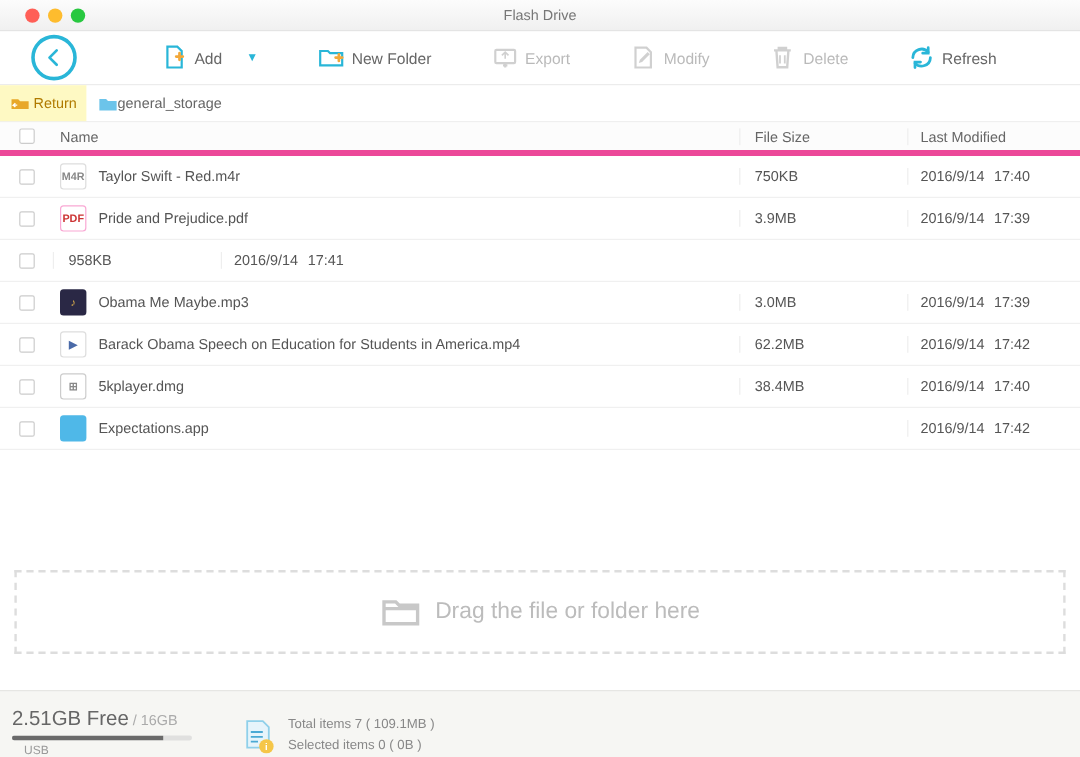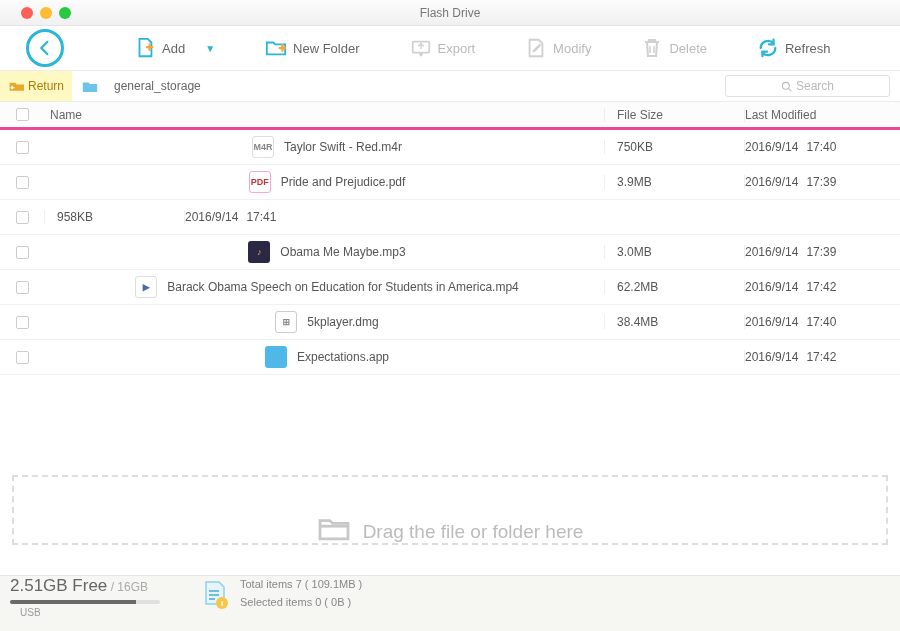--- a/index.html
+++ b/index.html
@@ -14,39 +14,39 @@
 .toolbar { height: 44px; display: flex; align-items: center; padding: 0 20px; gap: 0; }
 .back-btn { width: 38px; height: 38px; border: 3px solid #29b6d8; border-radius: 50%; display: flex; align-items: center; justify-content: center; cursor: pointer; margin-right: 70px; margin-left: 6px; }
 .tb-item { display: flex; align-items: center; gap: 6px; margin-right: 50px; cursor: pointer; }
 .tb-item.dis { opacity: 0.45; cursor: default; }
 .tb-label { font-size: 13px; color: #666; }
 .tb-ico { width: 22px; height: 22px; display: flex; align-items: center; justify-content: center; }
 .chev { margin-left: -30px; margin-right: 50px; color: #29b6d8; font-size: 10px; cursor: pointer; }
 
 .pathbar { height: 32px; background: #fff; border-top: 1px solid #ececec; border-bottom: 1px solid #ececec; display: flex; align-items: center; }
 .return { background: #fef9c3; height: 100%; width: 72px; display: flex; align-items: center; justify-content: center; gap: 4px; cursor: pointer; color: #b07a00; font-size: 12px; }
-.crumb { display: flex; align-items: center; gap: 16px; padding-left: 10px; color: #666; font-size: 12px; flex: 1; }
+.crumb { display: flex; align-items: center; gap: 0; padding-left: 10px; color: #666; font-size: 12px; flex: 1; }
 .search { width: 165px; height: 22px; border: 1px solid #e0e0e0; border-radius: 3px; margin-right: 10px; display: flex; align-items: center; justify-content: center; gap: 4px; color: #bbb; font-size: 12px; }
 
-.header-row { height: 28px; display: flex; align-items: center; border-bottom: 3px solid #ec4899; background: #fcfcfc; font-size: 12px; color: #666; }
+.header-row { height: 28px; display: flex; align-items: center; border-bottom: 5px solid #ec4899; background: #fcfcfc; font-size: 12px; color: #666; }
 .col-chk { width: 44px; display: flex; justify-content: center; }
 .col-name { flex: 1; padding-left: 6px; }
 .col-size { width: 140px; border-left: 1px solid #eee; padding-left: 12px; }
-.col-mod { width: 156px; border-left: 1px solid #eee; }
+.col-mod { width: 144px; border-left: 1px solid #eee; padding-left: 10px; }
 .chk { width: 13px; height: 13px; border: 1px solid #ccc; border-radius: 2px; background: #fff; }
 
 .rows { }
 .row { height: 35px; display: flex; align-items: center; border-bottom: 1px solid #f0f0f0; font-size: 12px; color: #555; }
-.row .col-name { display: flex; align-items: center; gap: 10px; justify-content: center; }
+.row .col-name { display: flex; align-items: center; gap: 10px; }
 .ficon { width: 22px; height: 22px; display: flex; align-items: center; justify-content: center; border-radius: 3px; font-size: 9px; }
 .mod-split { display: flex; gap: 8px; }
 
-.dropzone { margin: 100px 12px 0 12px; height: 70px; border: 2px dashed #ddd; display: flex; align-items: flex-end; justify-content: center; gap: 12px; color: #bcbcbc; font-size: 19px; }
-
-.footer { position: absolute; bottom: 0; left: 0; right: 0; height: 56px; background: #f6f6f3; border-top: 1px solid #e6e6e3; display: flex; align-items: flex-start; padding: 0 10px; gap: 20px; }
+.dropzone { margin: 100px 12px 0 12px; height: 70px; border: 2px dashed #ddd; display: flex; align-items: center; justify-content: center; gap: 12px; color: #bcbcbc; font-size: 19px; }
+
+.footer { position: absolute; bottom: 0; left: 0; right: 0; height: 56px; background: #f6f6f3; border-top: 1px solid #e6e6e3; display: flex; align-items: flex-end; padding: 0 10px; gap: 20px; }
 .storage { width: 170px; }
 .free { font-size: 17px; color: #666; font-weight: 500; }
 .total { font-size: 12px; color: #aaa; }
 .bar { width: 150px; height: 4px; background: #e0e0df; margin-top: 4px; border-radius: 2px; overflow: hidden; }
 .bar-fill { height: 100%; background: #6a6a6a; }
 .usb { font-size: 10px; color: #999; margin-top: 3px; padding-left: 10px; }
 .stats { font-size: 11px; color: #888; line-height: 1.6; display: flex; align-items: center; gap: 10px; }
 .stats-ico { width: 30px; height: 30px; position: relative; }
 
 svg { display: block; }
@@ -140,27 +140,20 @@
         <path d="M8 10H4l2-2M4 10l2 2" stroke="#fff" stroke-width="1.5" fill="none"></path>
       </svg>
     <span>Return</span>
   </div>
   <div class="crumb">
     <svg width="16" height="13" viewBox="0 0 20 16">
         <path d="M1 3h7l2 2h9v10H1z" fill="#6cc4ea"></path>
       </svg>
     <span>general_storage</span>
   </div>
-  <div class="search">
-    <svg width="11" height="11" viewBox="0 0 16 16">
-        <circle cx="7" cy="7" r="5" fill="none" stroke="#bbb" stroke-width="1.5"></circle>
-        <path d="M11 11l4 4" stroke="#bbb" stroke-width="1.5"></path>
-      </svg>
-    <span>Search</span>
-  </div>
 </div>
 
 <div class="header-row">
   <div class="col-chk">
       <div class="chk"></div>
     </div>
   <div class="col-name">Name</div>
   <div class="col-size">File Size</div>
   <div class="col-mod">Last Modified</div>
 </div>

